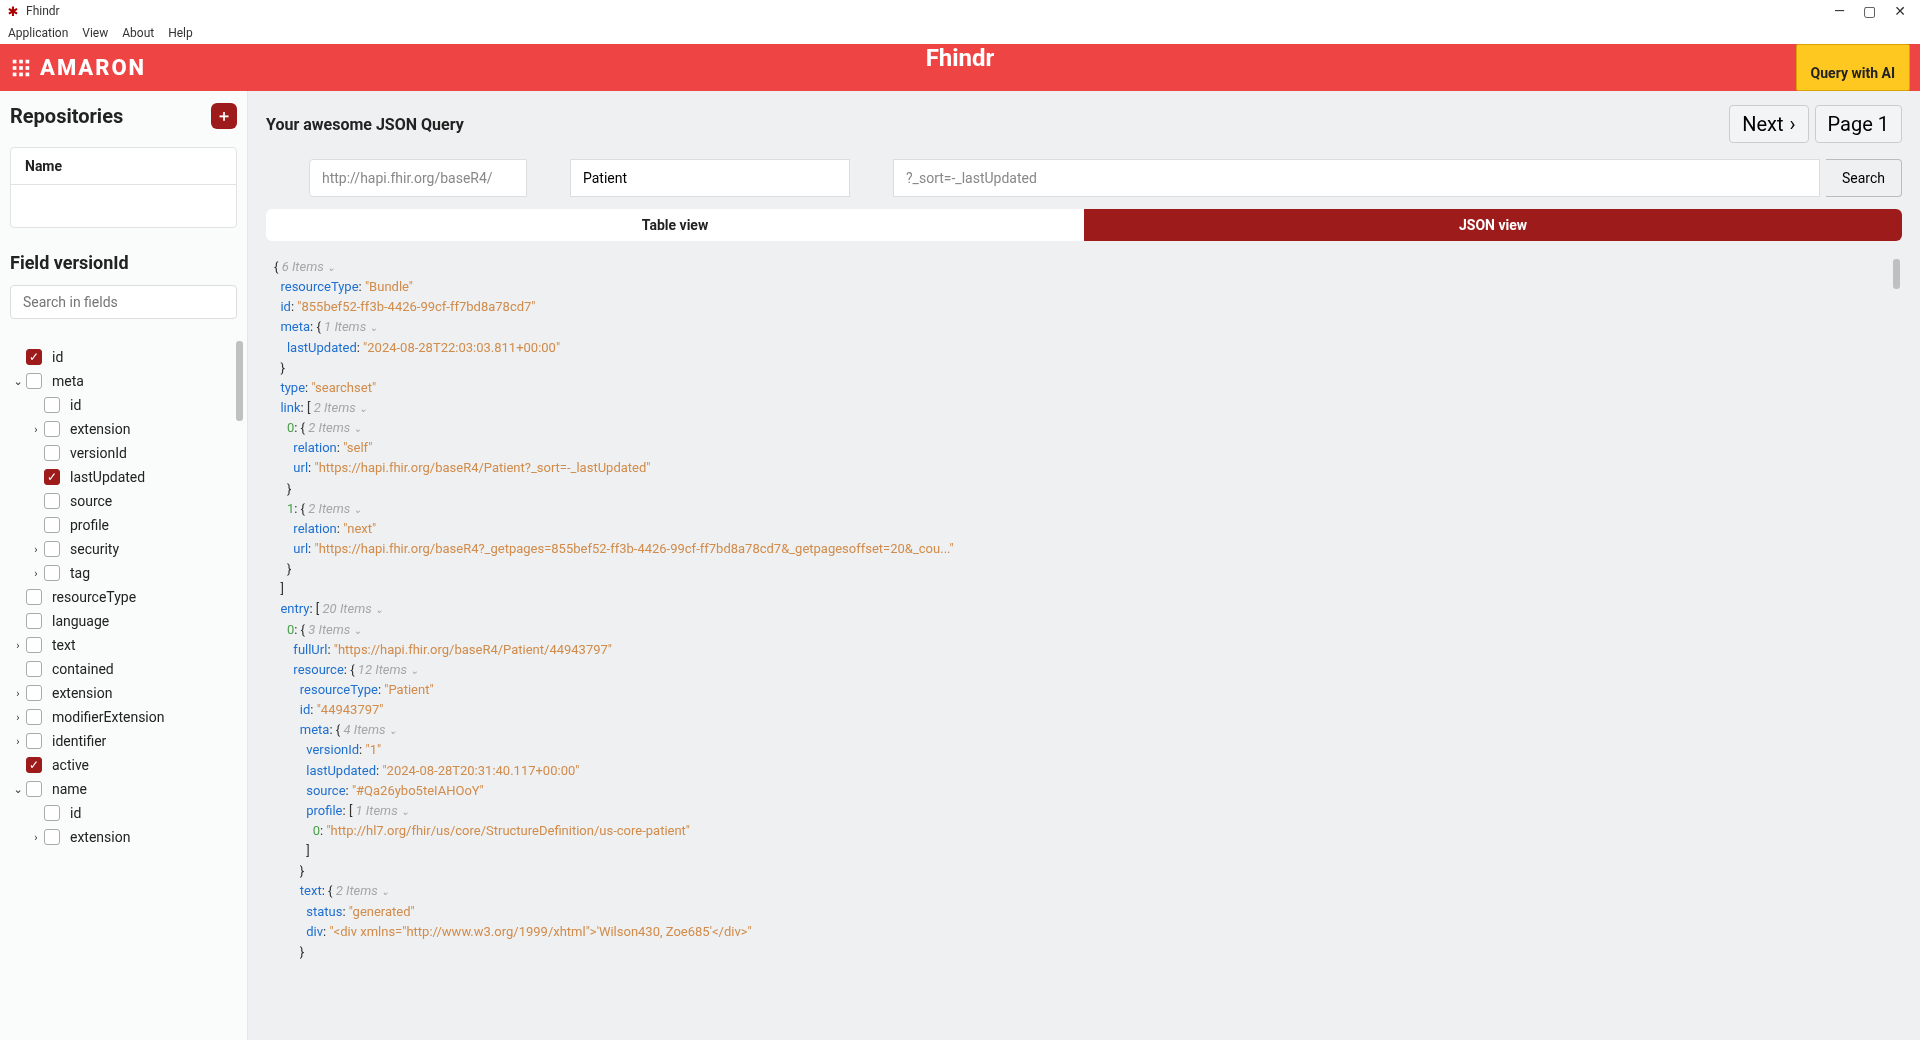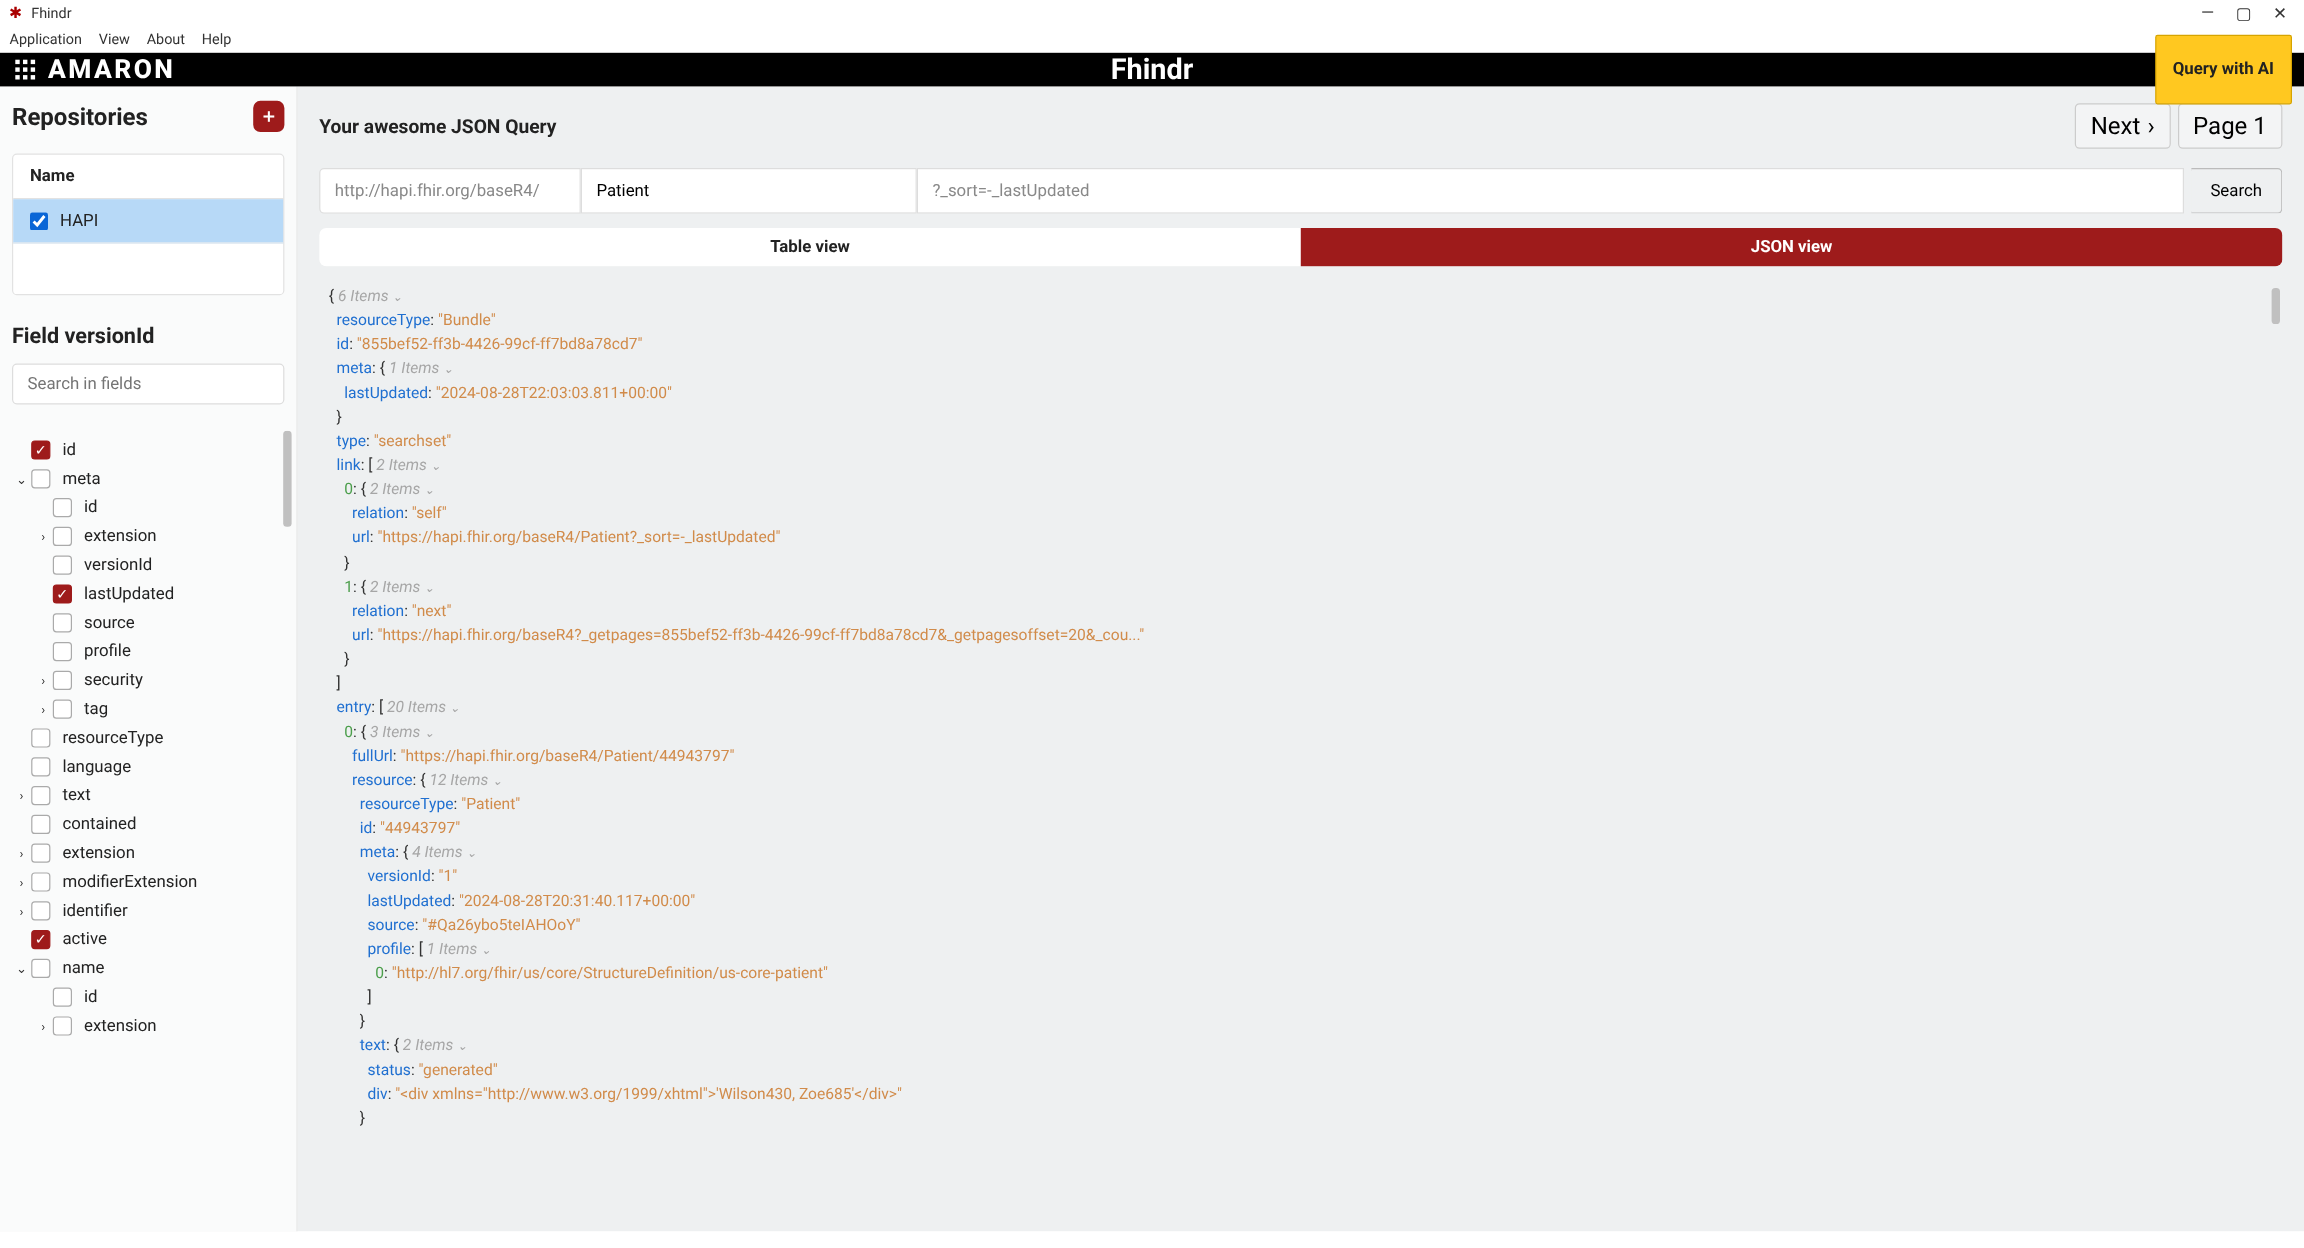--- a/index.html
+++ b/index.html
@@ -9,21 +9,21 @@
   .titlebar { height: 22px; display: flex; align-items: center; padding: 0 6px; font-size: 12px; color: #333; justify-content: space-between; }
   .titlebar-left { display: flex; align-items: center; gap: 6px; }
   .titlebar-icon { width: 14px; height: 14px; display: inline-flex; align-items: center; justify-content: center; color: #a00; font-size: 13px; }
   .window-controls { display: flex; gap: 18px; font-size: 14px; padding-right: 8px; }
   .window-controls span { cursor: default; }
 
   
   .menubar { height: 22px; display: flex; align-items: center; gap: 14px; padding: 0 8px; font-size: 12px; color: #333; }
 
   
-  .header { height: 28px; background: #000000; display: flex; align-items: center; justify-content: space-between; padding: 0 10px; color: #fff; position: relative; }
+  .header { height: 47px; background: #ef4444; display: flex; justify-content: space-between; padding: 0 10px; color: #fff; position: relative; }
   .logo { display: flex; align-items: center; gap: 8px; font-weight: 800; letter-spacing: 2px; font-size: 22px; }
   .logo-icon { width: 22px; height: 22px; }
   .header-title { position: absolute; left: 50%; transform: translateX(-50%); font-size: 24px; font-weight: 700; }
   .ai-btn { background: #ffc820; color: #222; border: 1px solid #d6a400; border-radius: 2px; padding: 20px 14px; font-weight: 700; font-size: 14px; }
 
   
   .main { display: flex; height: calc(1040px - 22px - 22px - 42px); background: #eef0f1; }
   .sidebar { width: 248px; background: #fafbfb; border-right: 1px solid #e6e6e6; display: flex; flex-direction: column; overflow: hidden; }
   .content { flex: 1; padding: 14px 18px 0 18px; display: flex; flex-direction: column; overflow: hidden; }
 
@@ -55,21 +55,21 @@
 
   input.native-cb { width: 15px; height: 15px; accent-color: #0a66d6; }
 
   
   .query-head { display: flex; align-items: center; justify-content: space-between; margin-bottom: 16px; }
   .query-head h3 { font-size: 16px; font-weight: 700; }
   .pager { display: flex; gap: 6px; }
   .pager button { background: #f3f4f5; border: 1px solid #ccc; border-radius: 4px; padding: 6px 12px; font-size: 20px; display: flex; align-items: center; gap: 6px; }
 
   .query-row { display: flex; gap: 0; margin-bottom: 12px; }
-  .query-row input { height: 38px; border: 1px solid #ddd; padding: 0 12px; font-size: 14px; background: #fff; }
+  .query-row input { height: 38px; border: 1px solid #ddd; padding: 0 12px; font-size: 14px; background: #fff; margin-left: 43px; }
   .q-base { width: 218px; border-top-left-radius: 4px; border-bottom-left-radius: 4px; color: #888; }
   .q-res  { width: 280px; border-left: none; }
   .q-params { flex: 1; border-left: none; color: #888; }
   .q-search { height: 38px; padding: 0 16px; border: 1px solid #bbb; border-left: none; background: #eef0f1; border-top-right-radius: 4px; border-bottom-right-radius: 4px; font-size: 14px; margin-left: 6px; }
 
   .tabs { display: flex; border-radius: 6px; overflow: hidden; margin-bottom: 12px; }
   .tab { flex: 1; text-align: center; padding: 8px 0; font-weight: 700; font-size: 14px; background: #fff; color: #222; }
   .tab.active { background: #9e1b1b; color: #fff; }
 
   .json { flex: 1; font-family: "Consolas", "Menlo", monospace; font-size: 13px; line-height: 1.55; overflow: auto; position: relative; padding: 4px 8px 20px 8px; }
@@ -129,24 +129,20 @@
     <div class="side-pad">
       <div class="side-head">
         <h2>Repositories</h2>
         <div class="add-repo-btn">
           <span>＋</span>
         </div>
       </div>
 
       <div class="repo-table">
         <div class="repo-head-row">Name</div>
-        <div class="repo-row selected">
-          <input type="checkbox" class="native-cb" checked="" style="">
-          <span>HAPI</span>
-        </div>
         <div class="filler"></div>
       </div>
 
       <div class="field-sel-head">Field versionId</div>
       <input class="search-fields" placeholder="Search in fields" style="">
     </div>
 
     <div class="tree-wrap" id="tree">
         <div class="tree-scroll-indicator"></div>
         <div class="tree-row lvl1">

